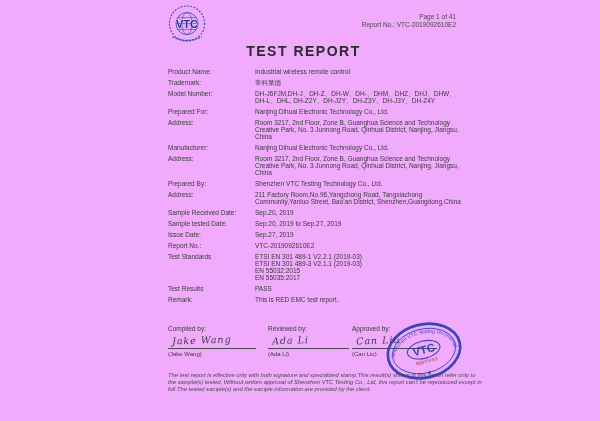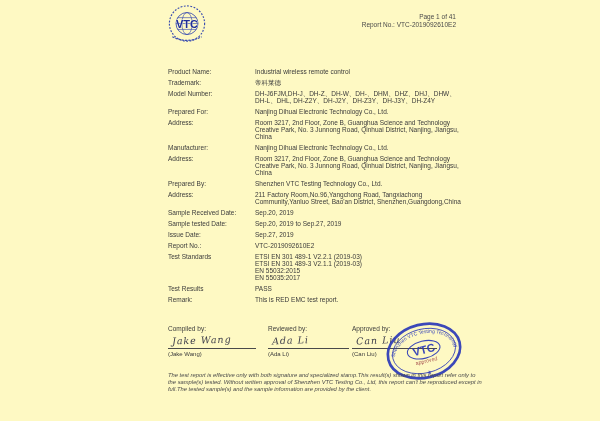--- a/index.html
+++ b/index.html
@@ -1,17 +1,17 @@
 <!DOCTYPE html>
 <html><head>
 <meta charset="utf-8">
 <style>
   html,body{margin:0;padding:0;background:#ffffff;}
   .page{
-    position:relative;width:600px;height:421px;background:#fef9c3;overflow:hidden;
+    position:relative;width:600px;height:421px;background:#f0abfc;overflow:hidden;
     font-family:"Liberation Sans","DejaVu Sans",sans-serif;color:#3b3b3b;
   }
   
   .header{position:absolute;top:2px;left:0;width:600px;height:44px;}
   .logo{position:absolute;left:165px;top:1px;width:44px;height:44px;}
   .header-right{position:absolute;right:144px;top:11px;text-align:right;font-size:6.5px;line-height:8px;color:#4a4a4a;}
   
   .title{position:absolute;top:43px;left:147px;width:313px;text-align:center;
          font-size:14px;font-weight:bold;letter-spacing:1.5px;color:#2b2b2b;}
   
@@ -52,20 +52,21 @@
       <line x1="17" y1="36" x2="43" y2="36" stroke="#3a4db0" stroke-width="0.9"></line>
       <path d="M10 46 Q30 56 50 46" fill="none" stroke="#3a4db0" stroke-width="1.6" stroke-dasharray="3 1.5"></path>
       <text x="30" y="34" text-anchor="middle" font-size="15" font-weight="bold" font-family="Liberation Sans, sans-serif" fill="#1f2e96" stroke="#ffffff" stroke-width="0.6" paint-order="stroke">VTC</text>
     </svg>
     <div class="header-right">
       <div>Page 1 of 41</div>
       <div>Report No.: VTC-2019092610E2</div>
     </div>
   </div>
 
+  <div class="title">TEST REPORT</div>
 
   <div class="fields">
     <div class="field-row">
       <div class="field-label">Product Name:</div>
       <div class="field-value">Industrial wireless remote control</div>
     </div>
 
     <div class="field-row">
       <div class="field-label">Trademark:</div>
       <div class="field-value">帝科莱德</div>

